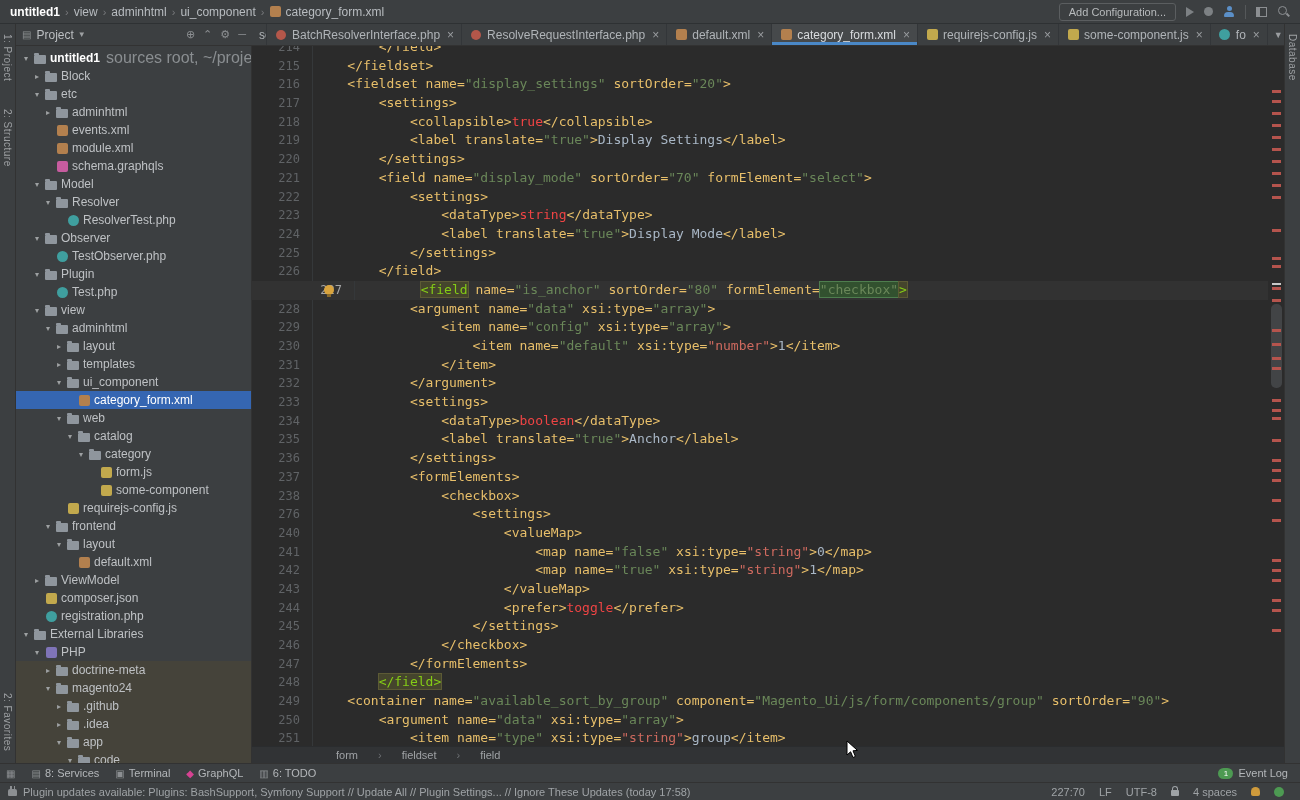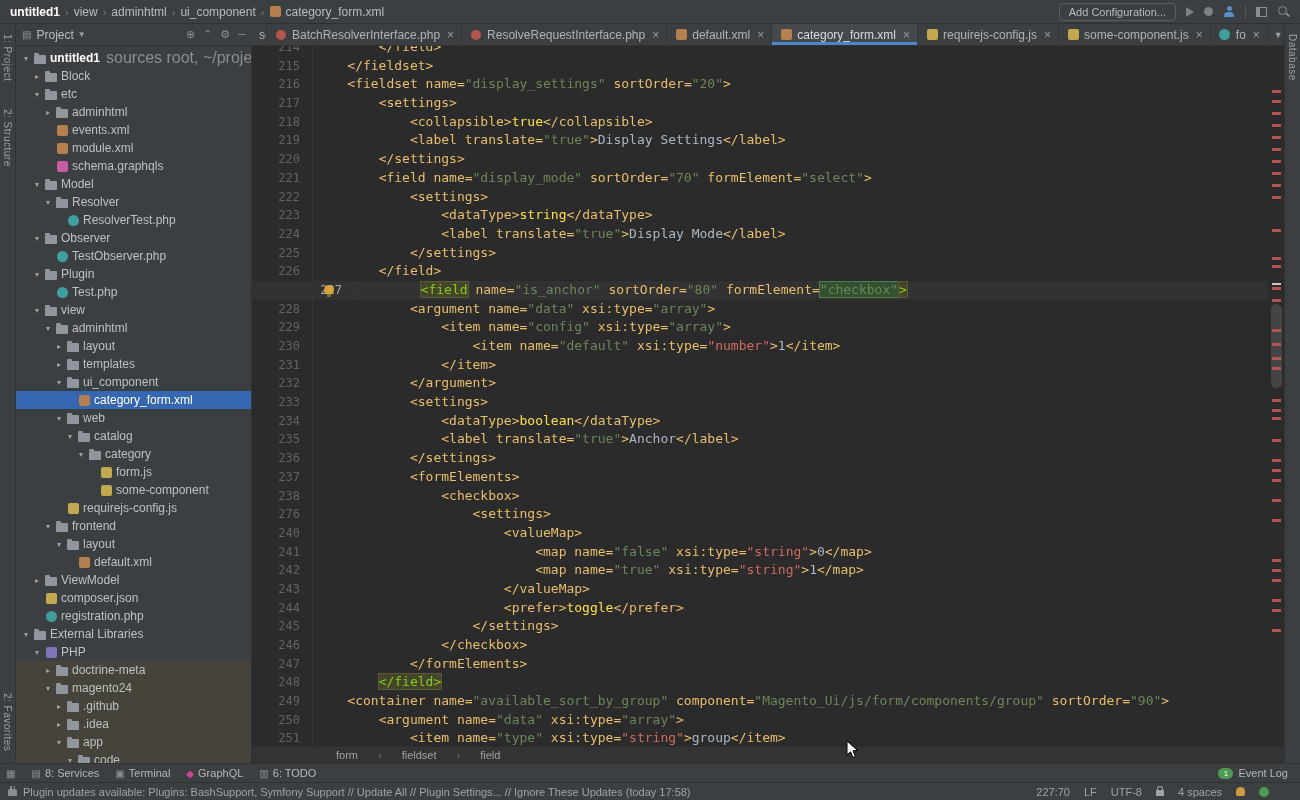--- a/index.html
+++ b/index.html
@@ -79,21 +79,21 @@
   #elines{margin-top:-8px;}
   .eline{height:18.7px;line-height:18.7px;display:flex;white-space:pre;position:relative;}
   .eline.cur{background:#323232;}
   .lnum{width:48px;min-width:48px;text-align:right;padding-right:12px;color:#606366;font-size:12px;
         border-right:1px solid #35383a;}
   .eline.cur .lnum{color:#a7a7a7;padding-left:42px;}
   .codeln{padding-left:3px;}
   .tk-p{color:#a9b7c6;}
   .tk-t{color:#e8bf6a;}
   .tk-v{color:#6a8759;}
-  .tk-b{color:#fde047;}
+  .tk-b{color:#ef4444;}
   .tk-r{color:#cf6a5f;}
   .tk-ht{color:#84cc16;background:#45452c;outline:1px solid #5c5a35;}
   .tk-sv{color:#6a8759;background:#32512f;outline:1px solid #4e7d4e;}
   .caret{display:inline-block;width:1px;height:15px;background:#ffffff;vertical-align:-2px;}
   .bulb{position:absolute;left:72px;top:4px;width:10px;height:10px;border-radius:50%;background:#d9a43e;}
   .bulb::after{content:"";position:absolute;left:3px;top:9px;width:4px;height:3px;background:#8a6a2a;}
   
   #estripe{position:absolute;right:0;top:0;width:16px;height:700px;background:#2b2b2b;}
   .emark{position:absolute;right:3px;width:9px;height:3px;background:#b5544d;}
   .ethumb{position:absolute;right:2px;width:11px;border-radius:5px;background:#4f5254;opacity:.65;}
@@ -113,21 +113,21 @@
   #event-log{margin-left:auto;display:flex;align-items:center;gap:5px;margin-right:12px;}
   .badge{min-width:11px;height:11px;border-radius:6px;background:#4d9a52;color:#fff;font-size:8px;
          line-height:11px;text-align:center;padding:0 2px;}
   
   #statusbar{left:0;top:782px;width:1300px;height:18px;background:#3c3f41;border-top:1px solid #323232;
              display:flex;align-items:center;font-size:11px;color:#9fa3a6;box-sizing:border-box;}
   #sb-left{display:flex;align-items:center;gap:6px;padding-left:8px;}
   .i-plug{width:9px;height:7px;background:#8c8f92;border-radius:2px 2px 1px 1px;position:relative;margin-top:2px;}
   .i-plug::before{content:"";position:absolute;top:-3px;left:2px;width:1.5px;height:3px;background:#8c8f92;}
   .i-plug::after{content:"";position:absolute;top:-3px;right:2px;width:1.5px;height:3px;background:#8c8f92;}
-  #sb-right{margin-left:auto;display:flex;align-items:center;gap:14px;padding-right:31px;}
+  #sb-right{margin-left:auto;display:flex;align-items:center;gap:14px;padding-right:16px;}
   .i-lock{width:8px;height:6px;background:#9fa3a6;border-radius:1px;position:relative;margin-top:3px;}
   .i-lock::before{content:"";position:absolute;top:-4px;left:1px;width:4px;height:3px;border:1px solid #9fa3a6;
                   border-bottom:none;border-radius:3px 3px 0 0;}
   .i-bell{width:9px;height:9px;background:#cf9b3c;border-radius:50% 50% 2px 2px;}
   .i-green{width:10px;height:10px;border-radius:50%;background:#4d9a52;}
   
   #mouse{left:846px;top:740px;z-index:99;pointer-events:none;}
 </style>
 </head>
 <body>

